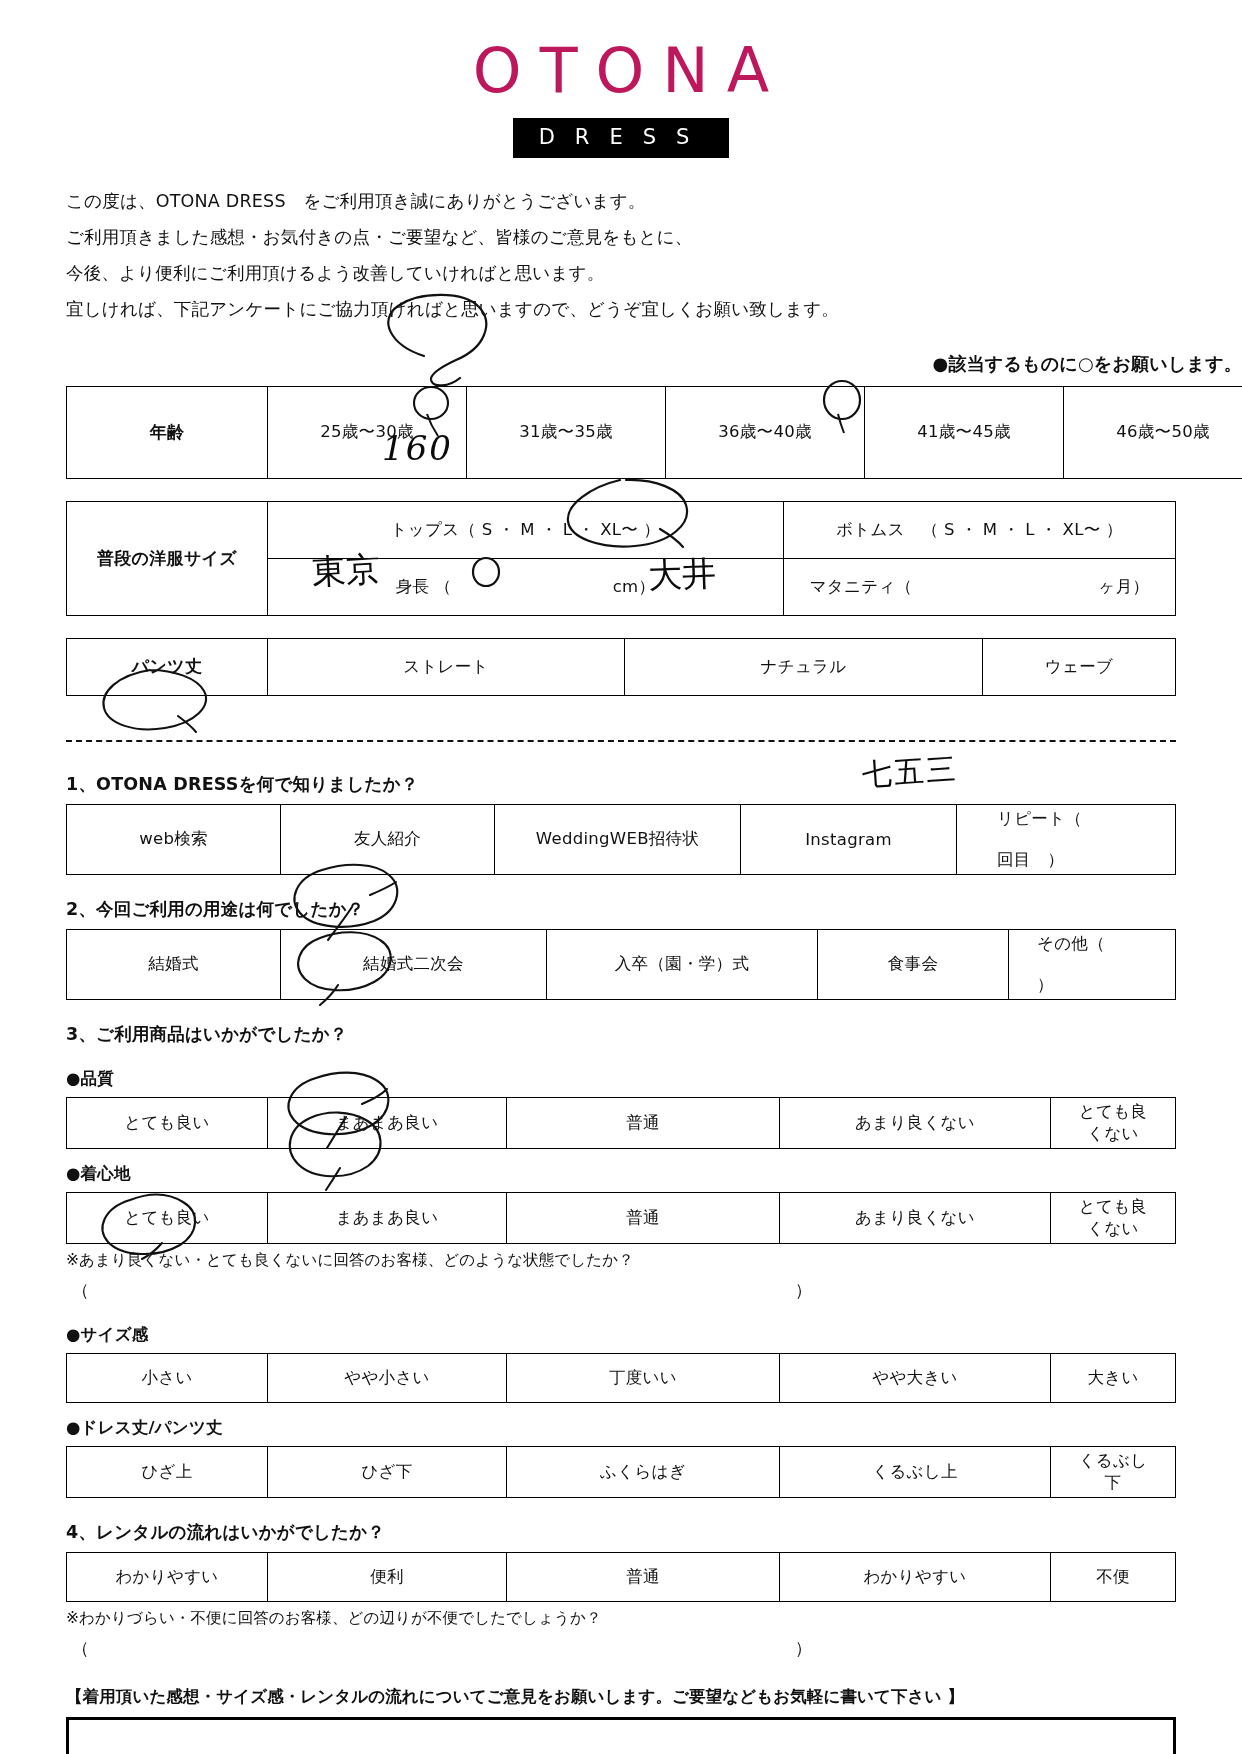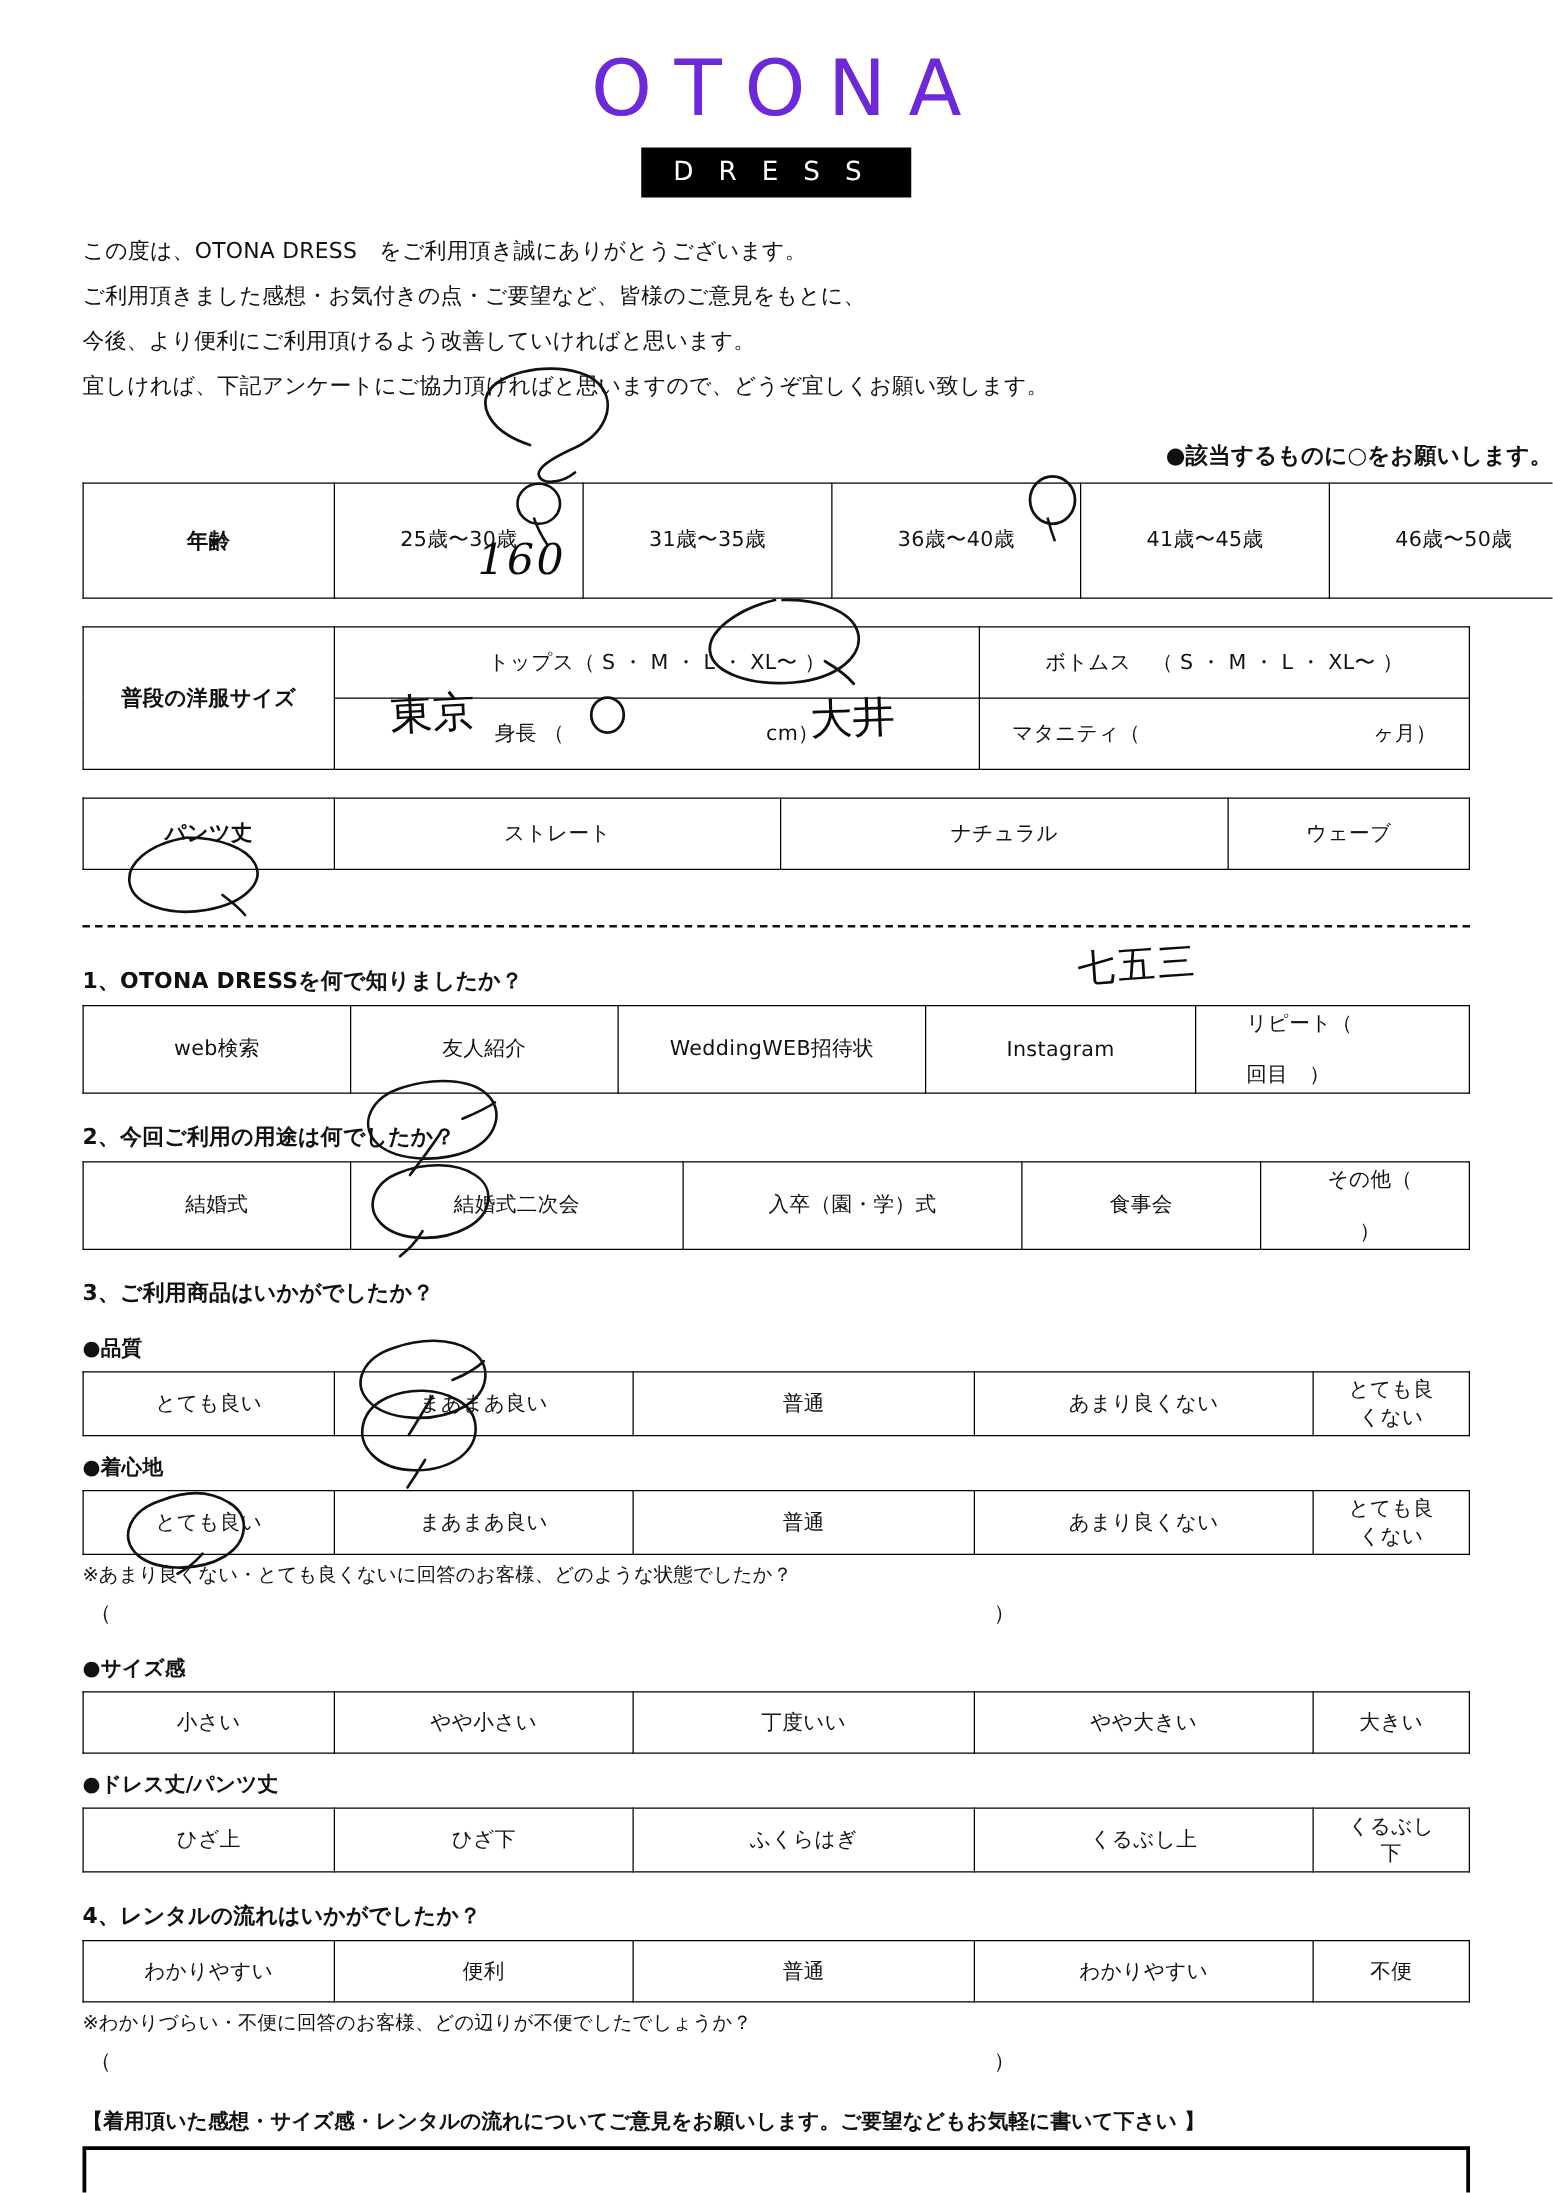--- a/index.html
+++ b/index.html
@@ -28,21 +28,21 @@
     text-align: center;
     padding-top: 40px;
   }
   .logo-otona {
     font-family: "DejaVu Sans", "Liberation Sans", sans-serif;
     font-size: 62px;
     letter-spacing: 18px;
     font-weight: 400;
     line-height: 1;
     padding-left: 18px;
-    color: #6d28d9;
+    color: #be185d;
   }
   .logo-dress-bar {
     display: inline-block;
     margin-top: 16px;
     background: #000;
     color: #fff;
     padding: 9px 20px 10px 26px;
     font-size: 21px;
     letter-spacing: 20px;
     line-height: 1;
@@ -268,21 +268,21 @@
 
   <div class="q-head">2、今回ご利用の用途は何でしたか？</div>
   <table class="tbl">
     <tbody>
         <tr>
       <td style="width:173px">結婚式</td>
       <td style="width:225px">結婚式二次会</td>
       <td style="width:230px">入卒（園・学）式</td>
       <td style="width:150px">食事会</td>
       <td>
-        <span style="display:inline-block;width:100%;text-align:center;padding-left:8px;box-sizing:border-box">
+        <span style="display:inline-block;width:100%;text-align:left;padding-left:8px;box-sizing:border-box">
           <span>その他（</span>
           <span style="display:inline-block;width:230px"></span>
           <span>）</span>
         </span>
       </td>
     </tr>
   </tbody>
     </table>
 
   <div class="gap-md"></div>

